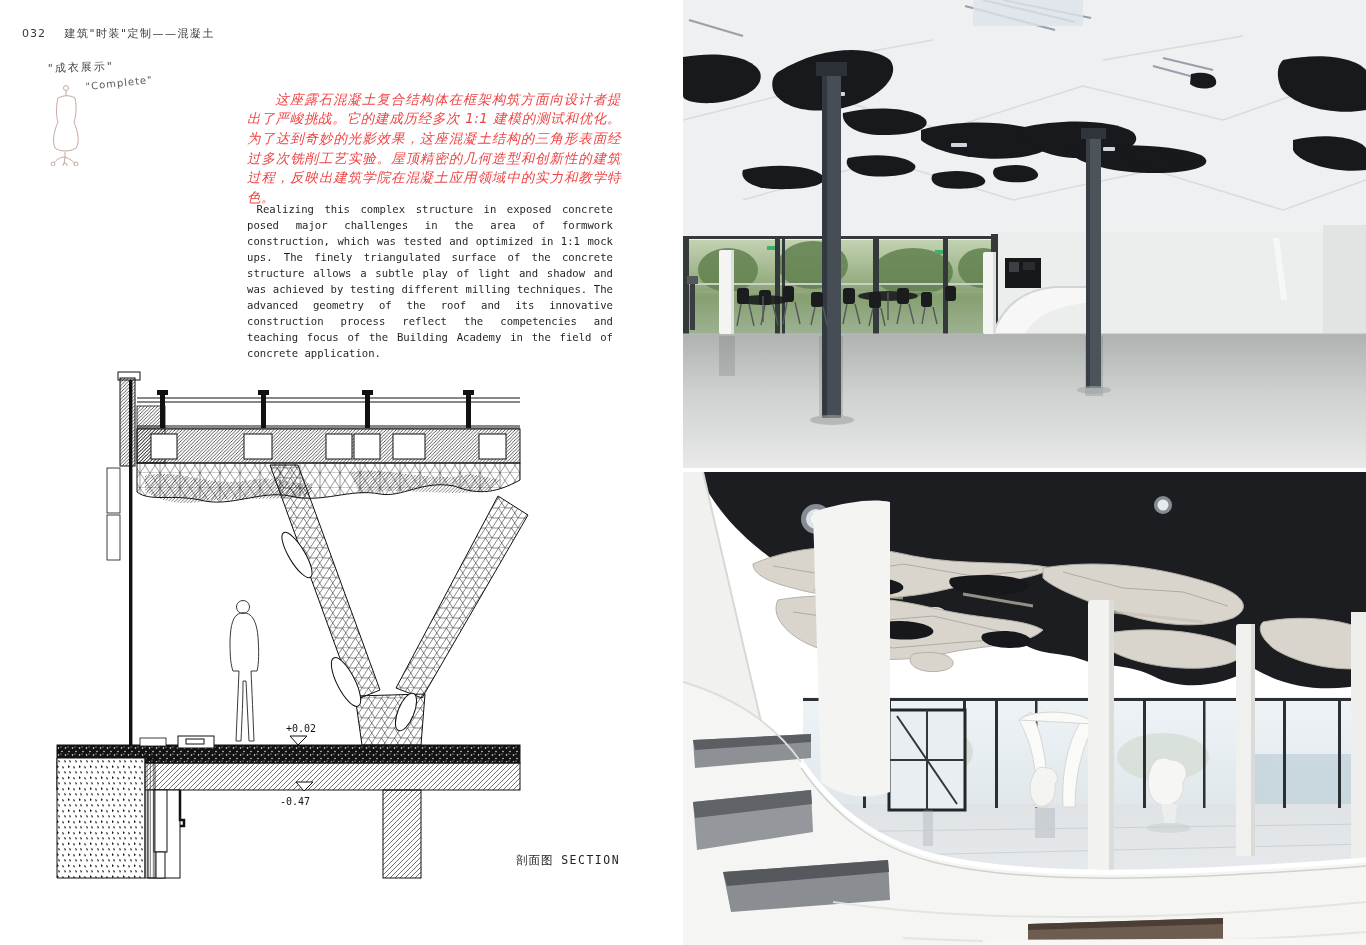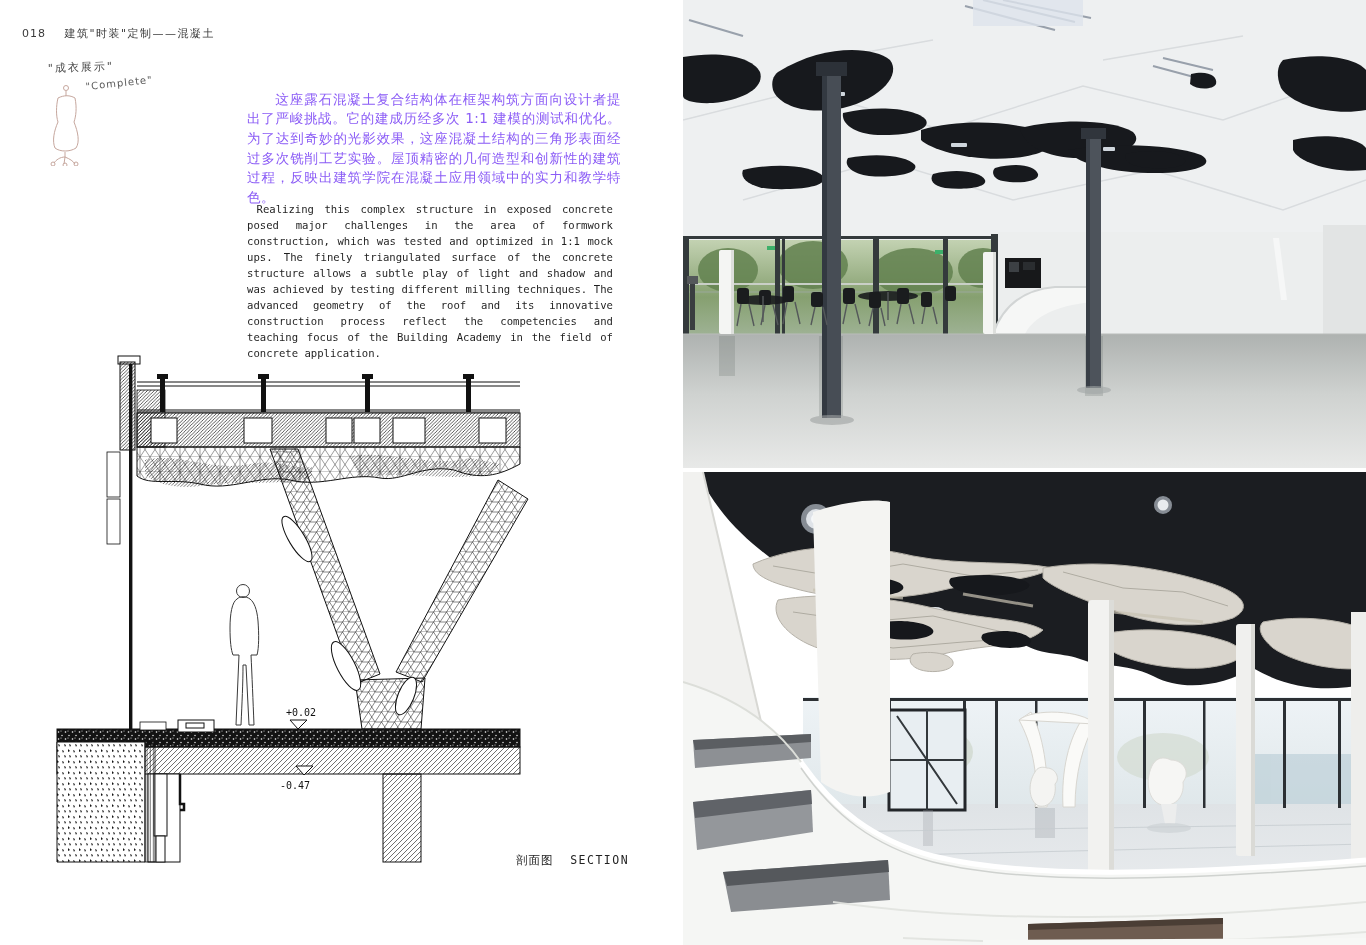--- a/index.html
+++ b/index.html
@@ -6,49 +6,49 @@
   .page{
     position:relative;width:1366px;height:945px;background:#ffffff;
     overflow:hidden;font-family:"DejaVu Sans",sans-serif;color:#1c1c1c;
   }
   
   .header{position:absolute;top:26px;left:22px;font-size:11px;color:#3a3a3a;letter-spacing:1px;}
   .header .pnum{display:inline-block;width:38px;}
   .header .ptitle{letter-spacing:1.5px;}
   .cn-para{
     position:absolute;left:247px;top:76px;width:374px;
-    font-size:13.5px;line-height:19.7px;text-align:justify;color:#8b5cf6;
-    text-indent:2.1em;letter-spacing:0.4px;
+    font-size:13.5px;line-height:19.7px;text-align:justify;color:#ef4444;
+    text-indent:2.1em;letter-spacing:0.4px;font-style:italic;
   }
   .en-para{
     position:absolute;left:247px;top:190px;width:366px;
     font-family:"DejaVu Sans Mono",monospace;
     font-size:10.6px;line-height:16px;text-align:justify;color:#1f1f1f;
     text-indent:0.9em;
   }
   .sketch{position:absolute;left:34px;top:56px;}
-  .drawing{position:absolute;left:50px;top:352px;}
+  .drawing{position:absolute;left:50px;top:368px;}
   .caption{
     position:absolute;left:516px;top:853px;font-size:11.5px;color:#222;
     letter-spacing:1px;white-space:nowrap;
   }
-  .caption .en{font-family:"DejaVu Sans Mono",monospace;margin-left:12px;letter-spacing:1.5px;}
+  .caption .en{font-family:"DejaVu Sans Mono",monospace;margin-left:3px;letter-spacing:1.5px;}
   
   .photo{position:absolute;left:683px;width:683px;overflow:hidden;}
   #photo-top{top:0;height:468px;}
   #photo-bottom{top:472px;height:473px;}
   svg{display:block;}
 </style>
 </head>
 <body>
 
 <div class="page">
 
   <div class="header">
-    <span class="pnum">018</span>
+    <span class="pnum">032</span>
     <span class="ptitle">建筑"时装"定制——混凝土</span>
   </div>
 
   <div class="sketch">
     <svg width="150" height="110" viewBox="0 0 150 110">
       <g stroke="#c6a79e" fill="none" stroke-width="1">
         <circle cx="32" cy="32" r="2.5"></circle>
         <path d="M32,35 L32,40 M24,42 C30,39 36,39 41,42 C43,52 42,60 40,66 C44,76 46,86 42,92 C36,96 26,96 21,92 C18,85 20,75 24,66 C22,60 22,50 24,42 Z"></path>
         <path d="M31,96 L31,101 M31,101 C26,101 22,104 20,107 M31,101 C36,103 39,105 41,108 M31,101 L30,108"></path>
         <circle cx="19" cy="108" r="2"></circle>

